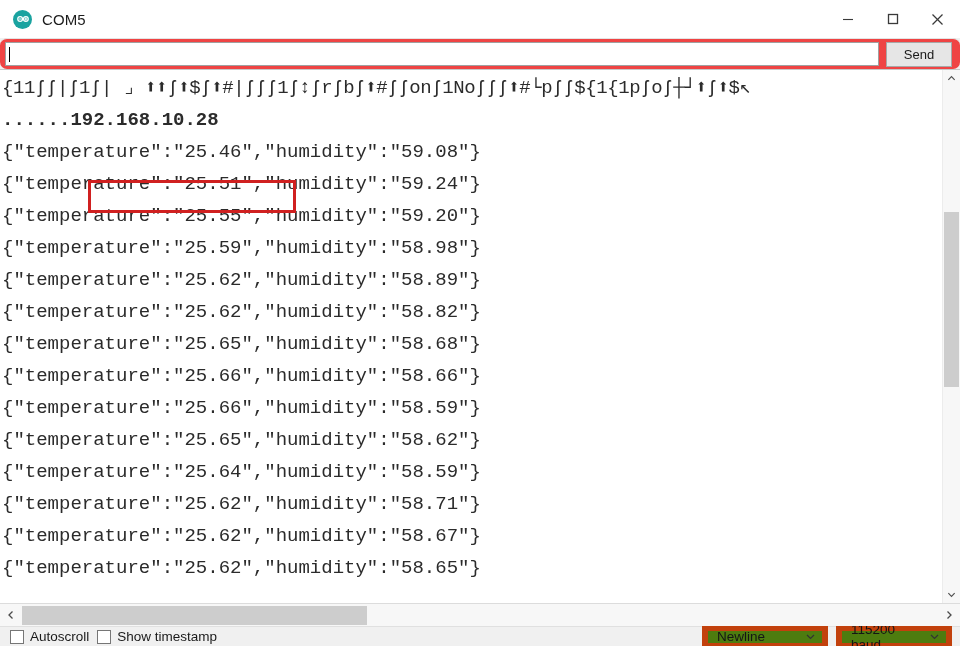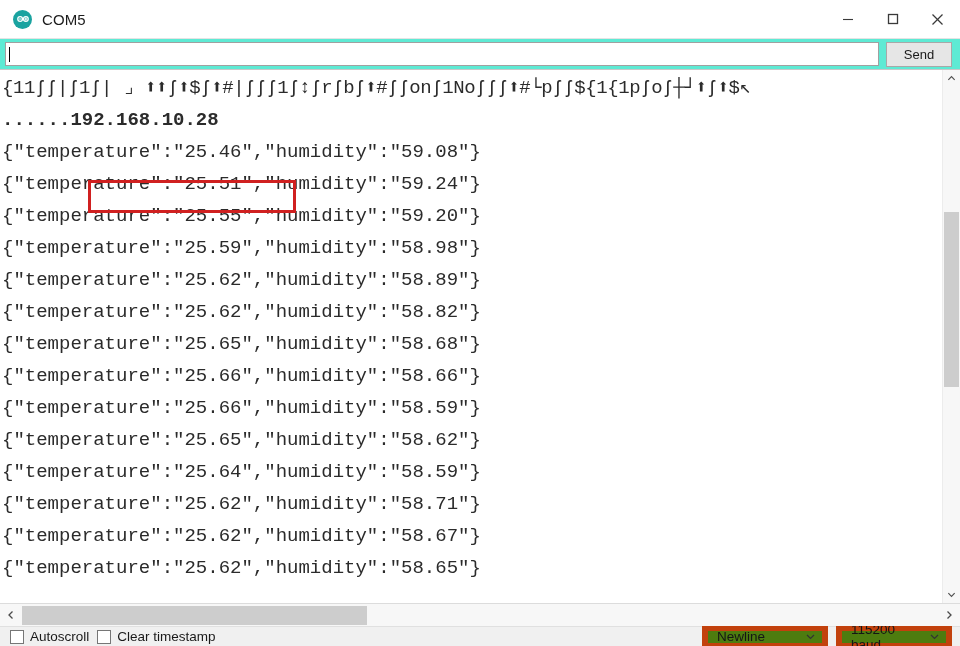--- a/index.html
+++ b/index.html
@@ -71,27 +71,28 @@
     align-items: center;
     justify-content: center;
     color: #3a3a3a;
   }
   .win-btn svg { display: block; }
 
   
   .sendrow {
     flex: 0 0 auto;
     height: 31px;
-    background: #5eead4;
+    background: #ef4444;
     display: flex;
     align-items: center;
     padding: 0 8px 0 5px;
     gap: 7px;
     box-sizing: border-box;
     border-top: 1px solid #e4e4e4;
+    border-radius: 7px;
   }
   .send-input {
     flex: 1 1 auto;
     height: 24px;
     background: #ffffff;
     border: 1px solid #a0a0a0;
     box-sizing: border-box;
     display: flex;
     align-items: center;
     padding: 0 3px;
@@ -377,21 +378,21 @@
     </div>
   </div>
 
   <div class="statusbar">
     <div class="checkitem">
       <span class="checkbox"></span>
       <span>Autoscroll</span>
     </div>
     <div class="checkitem">
       <span class="checkbox"></span>
-      <span>Clear timestamp</span>
+      <span>Show timestamp</span>
     </div>
     <div class="spacer"></div>
     <div class="select line-ending">
       <span>Newline</span>
       <span class="chev">
         <svg width="11" height="11" viewBox="0 0 11 11">
             <polyline points="2,4 5.5,7.5 9,4" fill="none" stroke="#333" stroke-width="1.2"></polyline>
           </svg>
       </span>
     </div>

